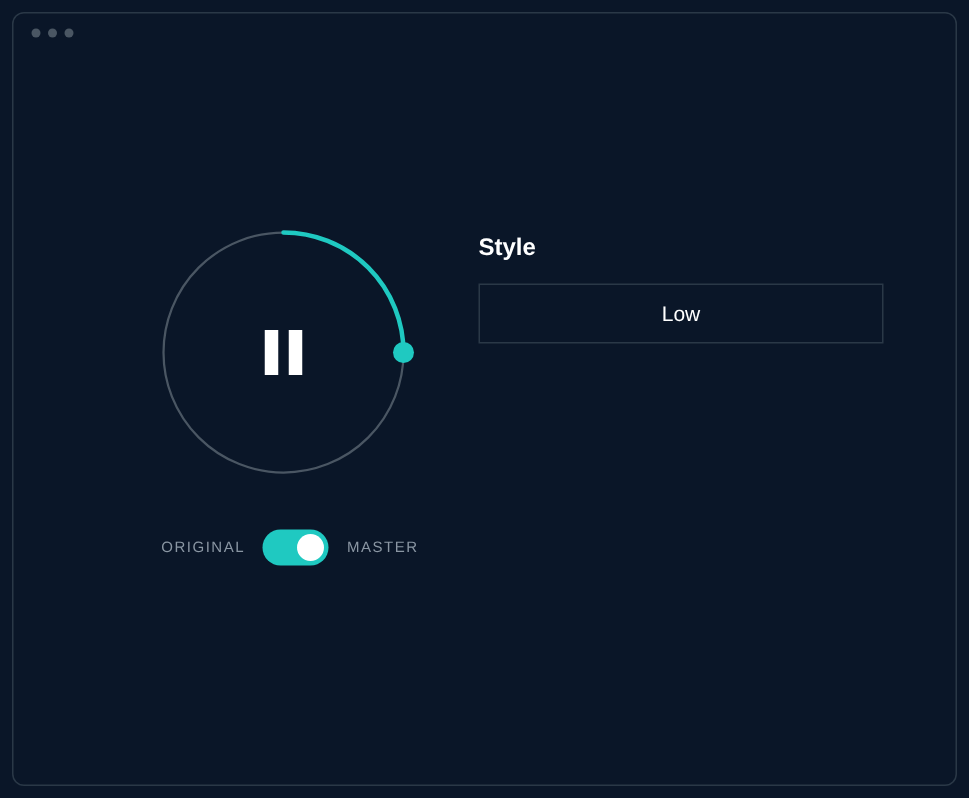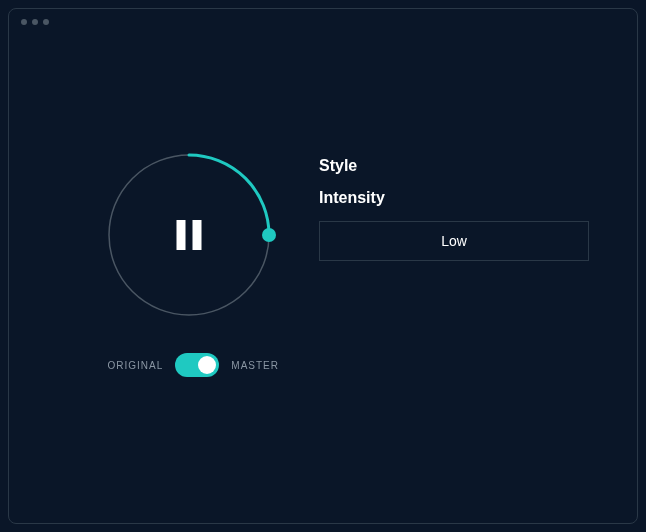--- a/index.html
+++ b/index.html
@@ -60,20 +60,19 @@
         <span class="toggle-label">MASTER</span>
       </div>
     </div>
 
     <div class="right">
       <div class="section">
         <div class="section-title">Style</div>
       </div>
 
       <div class="section">
-        <div class="section-title">Intensity</div>
         <div class="segmented intensity-group">
           <div class="seg">Low</div>
         </div>
       </div>
     </div>
   </div>
 </div>
 
 </body></html>

